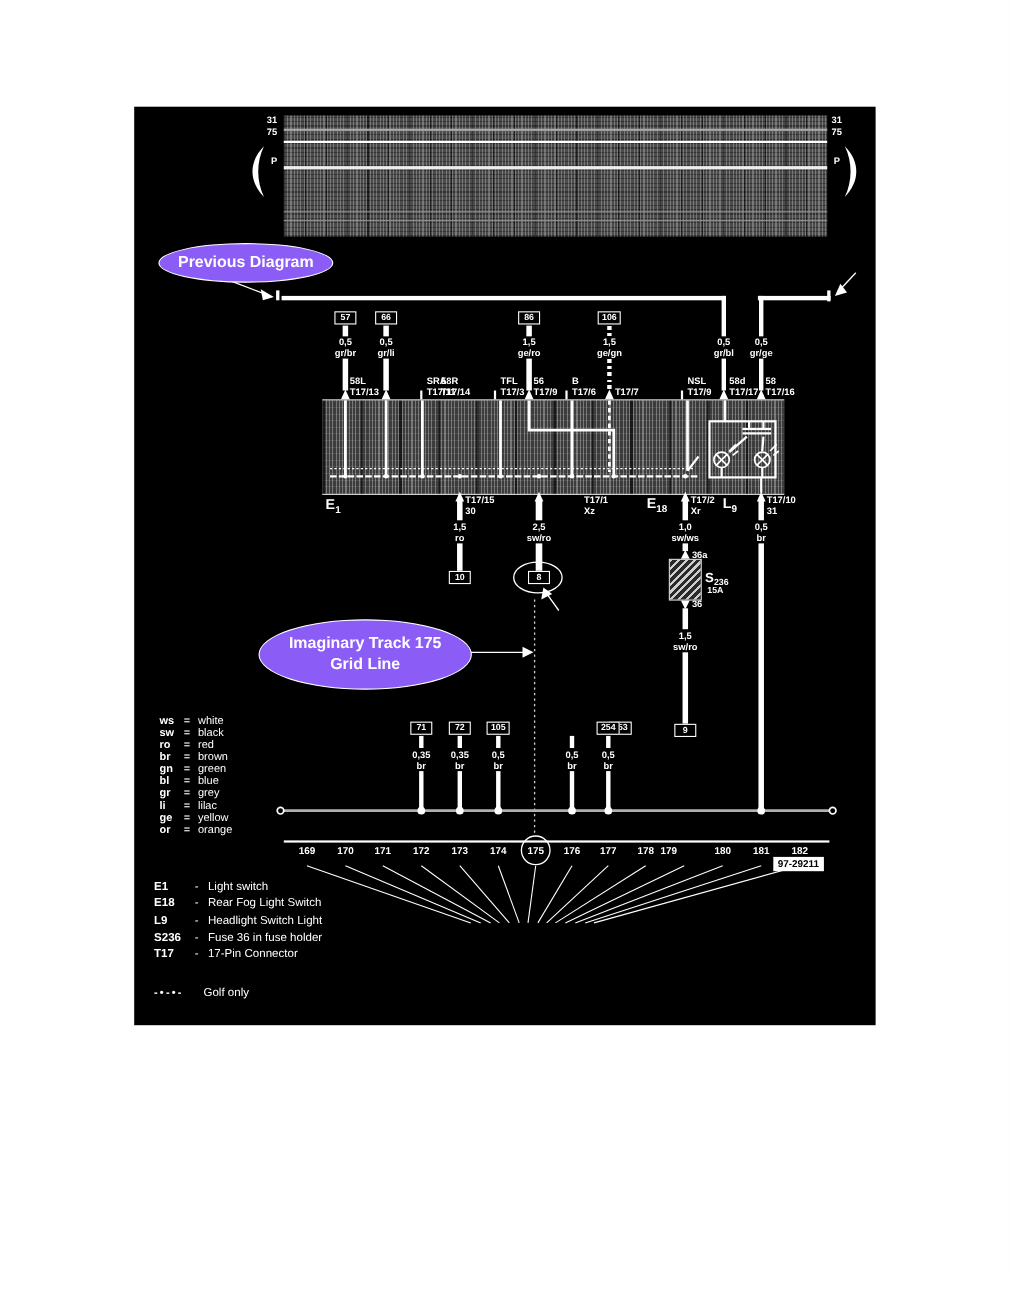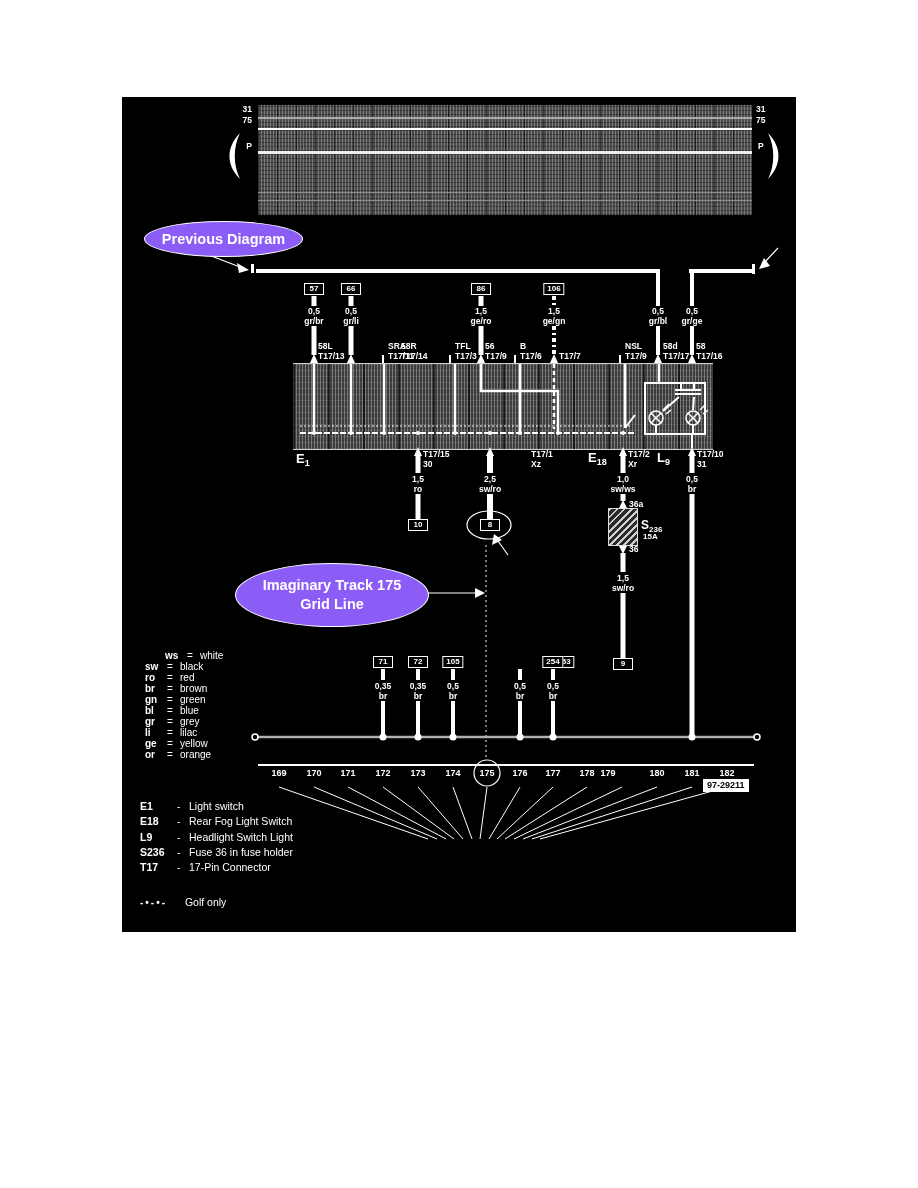--- a/index.html
+++ b/index.html
@@ -436,21 +436,21 @@
   <div class="asm" style="left:431px;">
     <div class="refbox" style="top:559px;">254</div>
     <div class="wseg" style="top:572px;height:11px;width:4px;"></div>
     <div class="wlab" style="top:584px;">
           <div>0,5</div>
           <div>br</div>
         </div>
     <div class="wseg" style="top:604px;height:36px;width:4px;"></div>
   </div>
 
-  <div class="lrow" style="top:553px;margin-left:20px;"><span class="labbr">ws</span><span class="leq">=</span><span>white</span></div>
+  <div class="lrow" style="top:553px;"><span class="labbr">ws</span><span class="leq">=</span><span>white</span></div>
   <div class="lrow" style="top:564px;"><span class="labbr">sw</span><span class="leq">=</span><span>black</span></div>
   <div class="lrow" style="top:575px;"><span class="labbr">ro</span><span class="leq">=</span><span>red</span></div>
   <div class="lrow" style="top:586px;"><span class="labbr">br</span><span class="leq">=</span><span>brown</span></div>
   <div class="lrow" style="top:597px;"><span class="labbr">gn</span><span class="leq">=</span><span>green</span></div>
   <div class="lrow" style="top:608px;"><span class="labbr">bl</span><span class="leq">=</span><span>blue</span></div>
   <div class="lrow" style="top:619px;"><span class="labbr">gr</span><span class="leq">=</span><span>grey</span></div>
   <div class="lrow" style="top:630px;"><span class="labbr">li</span><span class="leq">=</span><span>lilac</span></div>
   <div class="lrow" style="top:641px;"><span class="labbr">ge</span><span class="leq">=</span><span>yellow</span></div>
   <div class="lrow" style="top:652px;"><span class="labbr">or</span><span class="leq">=</span><span>orange</span></div>
 

